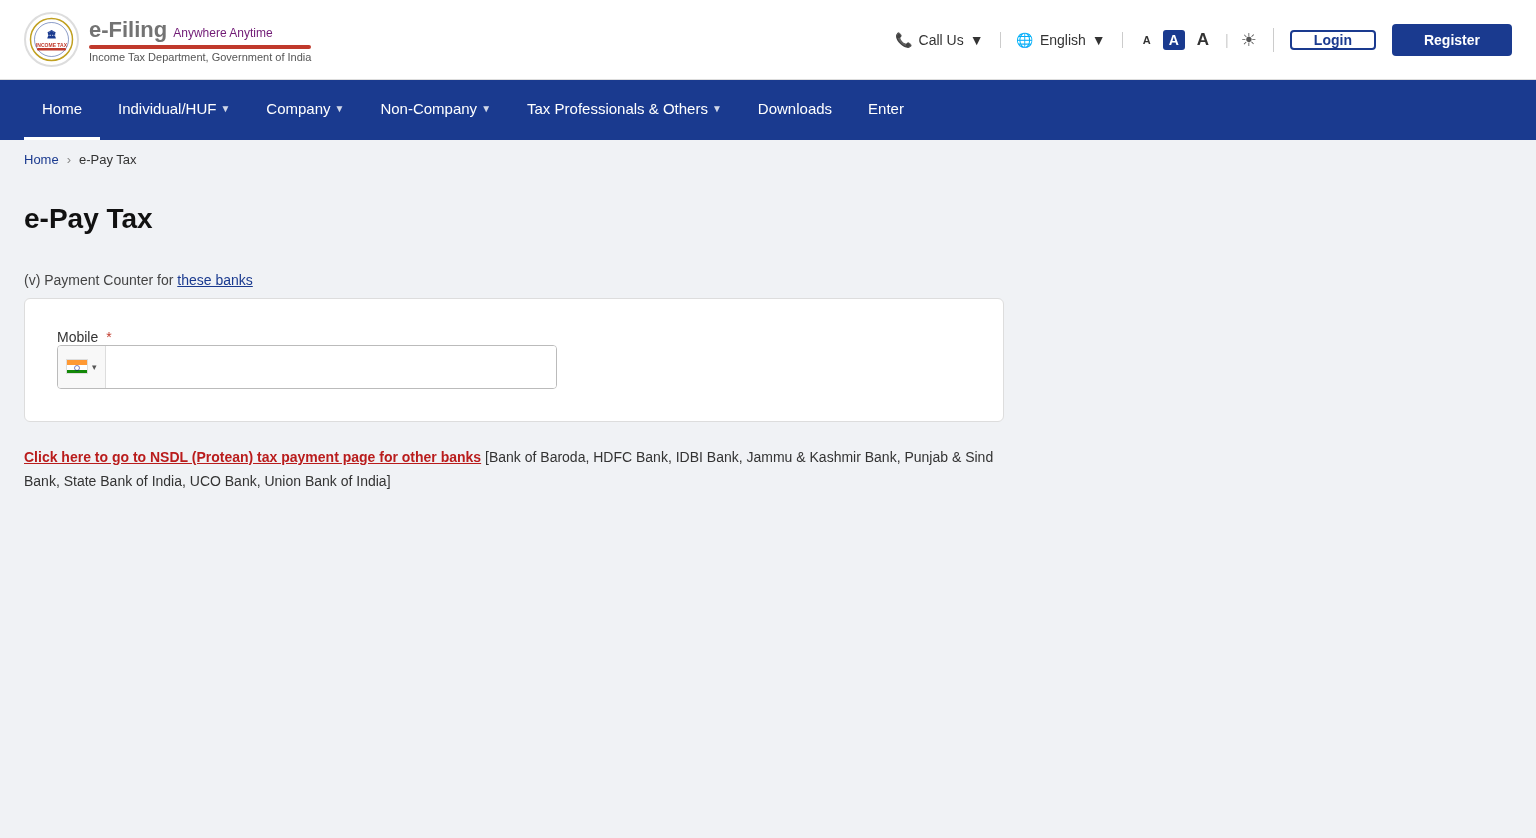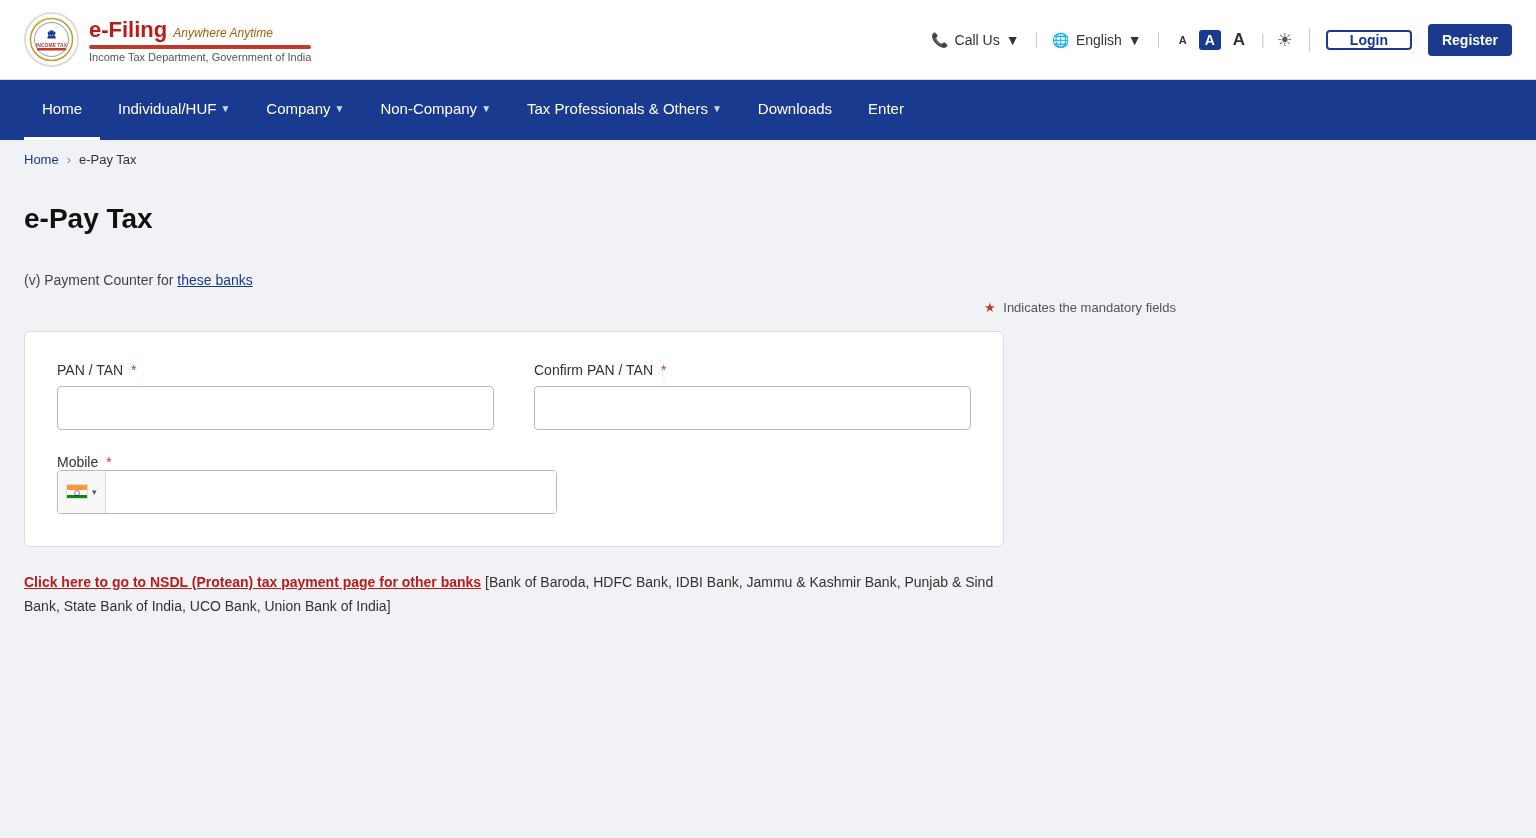--- a/index.html
+++ b/index.html
@@ -90,21 +90,21 @@
       background: #fff;
       padding: 0 22px;
       font-size: 14px;
       font-weight: bold;
       cursor: pointer;
       border-radius: 4px;
     }
     .btn-register {
       background: #1a3a8f;
       color: #fff;
-      padding: 8px 14px;
+      padding: 8px 32px;
       font-size: 14px;
       font-weight: bold;
       cursor: pointer;
       border: none;
       border-radius: 4px;
     }
 
     
     .navbar {
       background: #1a3a8f;
@@ -322,22 +322,22 @@
         <circle cx="22.5" cy="22.5" r="21" fill="#fff" stroke="#c0a020" stroke-width="1.5"></circle>
         <circle cx="22.5" cy="22.5" r="17" fill="none" stroke="#1a3a8f" stroke-width="0.5"></circle>
 
         <text x="22.5" y="20" text-anchor="middle" font-size="8" fill="#1a3a8f" font-weight="bold">🏛</text>
         <text x="22.5" y="30" text-anchor="middle" font-size="5" fill="#c0392b" font-weight="bold">INCOME TAX</text>
         <rect x="8" y="31" width="29" height="2.5" fill="#c0392b" rx="1"></rect>
       </svg>
     </div>
     <div class="logo-text-block">
       <div style="display:flex;align-items:baseline;gap:6px;">
-        <span style="font-size:22px;font-weight:bold;color:#b91c1c;">e-Filing</span>
-        <span style="color:#a16207;font-size:12px;font-style:italic;">Anywhere Anytime</span>
+        <span style="font-size:22px;font-weight:bold;color:#737373;">e-Filing</span>
+        <span style="color:#701a75;font-size:12px;">Anywhere Anytime</span>
       </div>
       <div class="logo-red-bar"></div>
       <div style="font-size:11px;color:#555;margin-top:2px;">Income Tax Department, Government of India</div>
     </div>
   </div>
 
   <div class="header-right">
     <div class="call-us">
       <span>📞</span>
       <span>Call Us</span>
@@ -396,43 +396,23 @@
 
 <div class="main">
   <h1 class="page-title">e-Pay Tax</h1>
 
   <p class="page-description">
     <br>
     <span>(v) Payment Counter for</span>
     <a href="#">these banks</a>
   </p>
 
-  <div class="mandatory-note">
-    <span class="star">★</span>
-    <span>Indicates the mandatory fields</span>
-  </div>
 
   <div class="form-card">
 
-    <div class="form-row">
-      <div class="form-group">
-        <label class="form-label">
-          <span>PAN / TAN</span>
-          <span class="star"> *</span>
-        </label>
-        <input class="form-input" type="text" placeholder="" style="">
-      </div>
-      <div class="form-group">
-        <label class="form-label">
-          <span>Confirm PAN / TAN</span>
-          <span class="star"> *</span>
-        </label>
-        <input class="form-input" type="text" placeholder="" style="">
-      </div>
-    </div>
 
     <div>
       <label class="form-label">
         <span>Mobile</span>
         <span class="star"> *</span>
       </label>
       <div class="mobile-input-row">
         <div class="flag-dropdown">
           <div class="india-flag">
             <div class="flag-top"></div>

